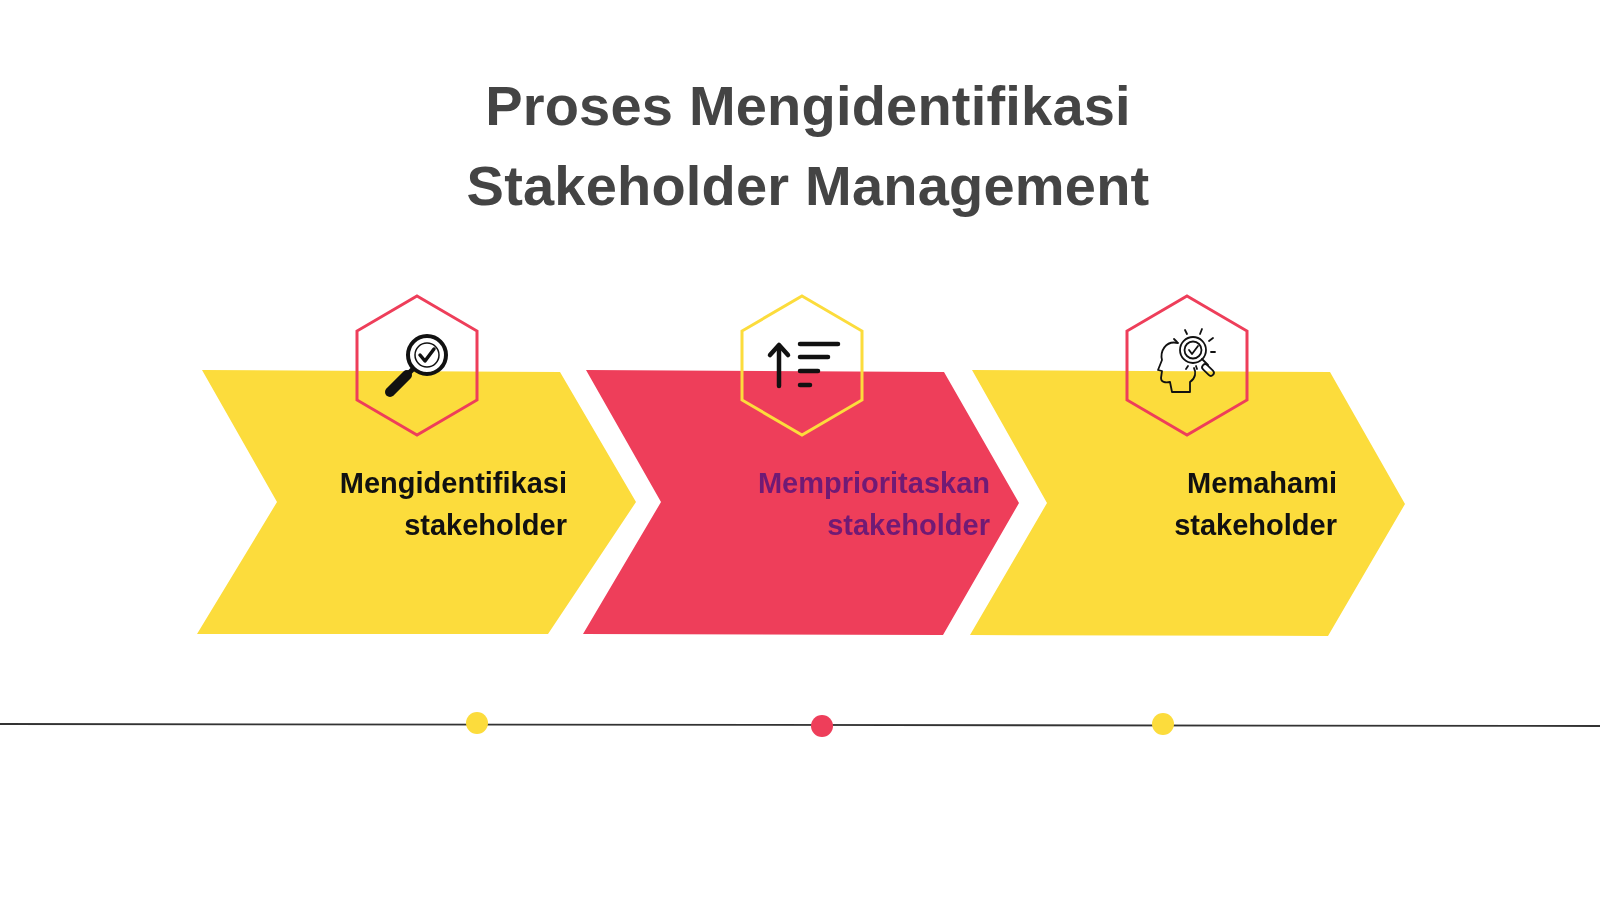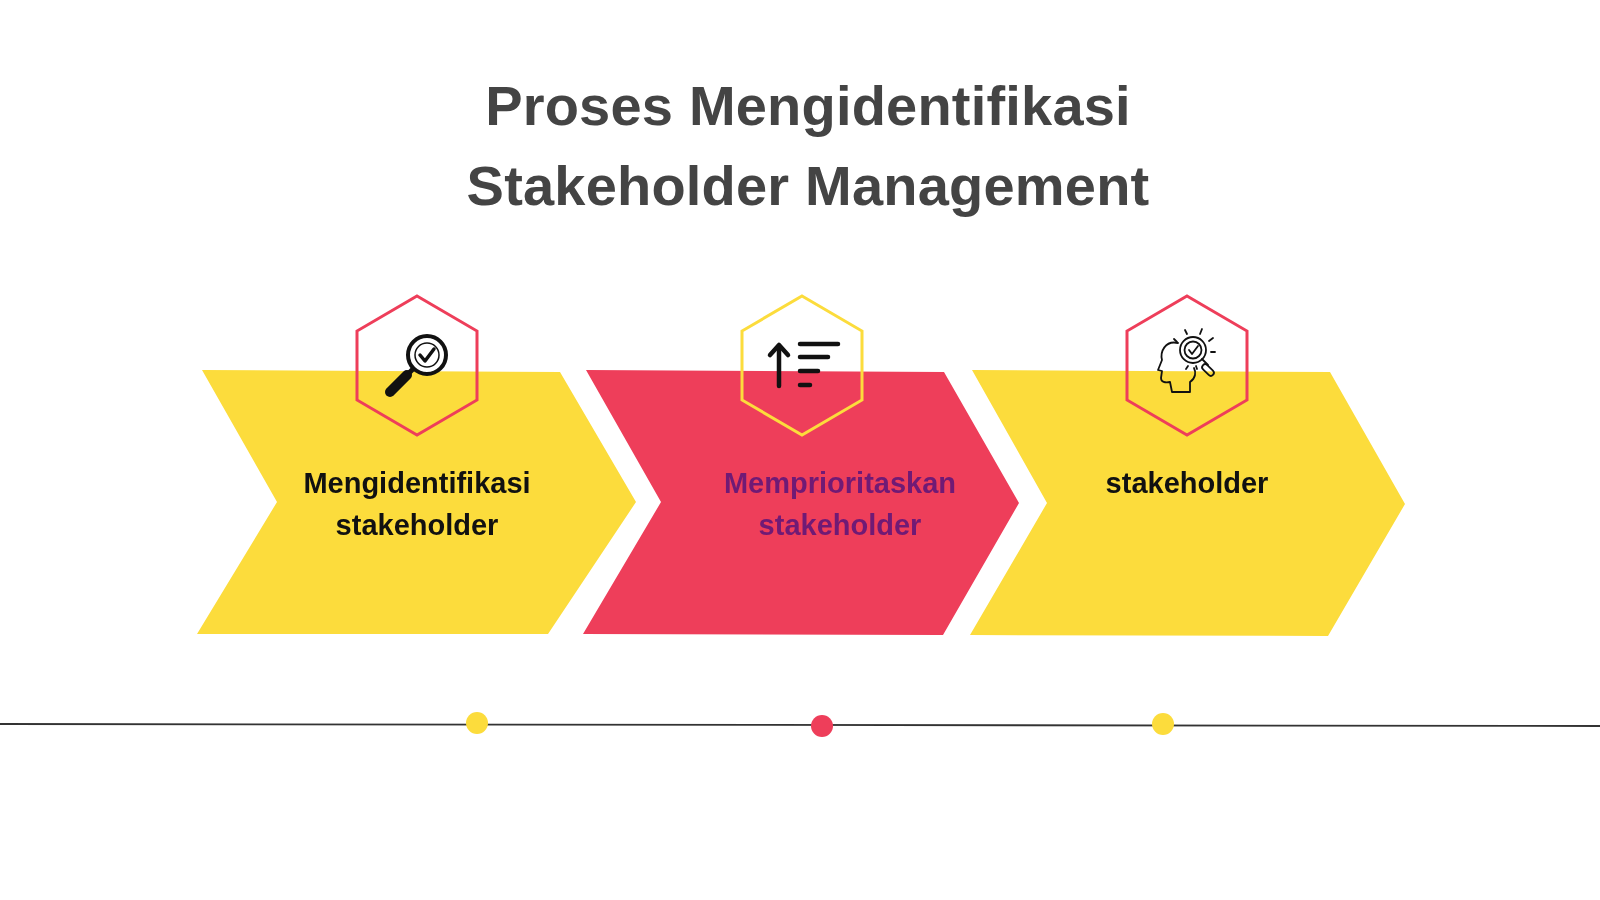--- a/index.html
+++ b/index.html
@@ -8,21 +8,21 @@
       font-family: "Liberation Sans", "DejaVu Sans", sans-serif;
     }
     .title {
       position: absolute; left: 0; top: 66px; width: 1616px; text-align: center;
       font-family: "Liberation Sans", sans-serif; font-weight: 700; font-size: 56px;
       line-height: 80px; color: #444444; letter-spacing: 0.2px;
     }
     .title div { white-space: nowrap; }
     svg.diagram { position: absolute; left: 0; top: 0; }
     .step-label {
-      position: absolute; width: 300px; text-align: center; font-weight: 700; font-size: 29px;
+      position: absolute; width: 300px; text-align: right; font-weight: 700; font-size: 29px;
       line-height: 42px; font-family: "Liberation Sans", sans-serif;
     }
     .dark { color: #111111; }
     .light { color: #701a75; }
   </style>
 </head>
 <body>
 
 <div class="title">
   <div>Proses Mengidentifikasi</div>
@@ -105,14 +105,15 @@
   <div>Mengidentifikasi</div>
   <div>stakeholder</div>
 </div>
 
 <div class="step-label light" style="left:690px; top:462px;">
   <div>Memprioritaskan</div>
   <div>stakeholder</div>
 </div>
 
 <div class="step-label dark" style="left:1037px; top:462px;">
+  <div>Memahami</div>
   <div>stakeholder</div>
 </div>
 
 </body></html>

